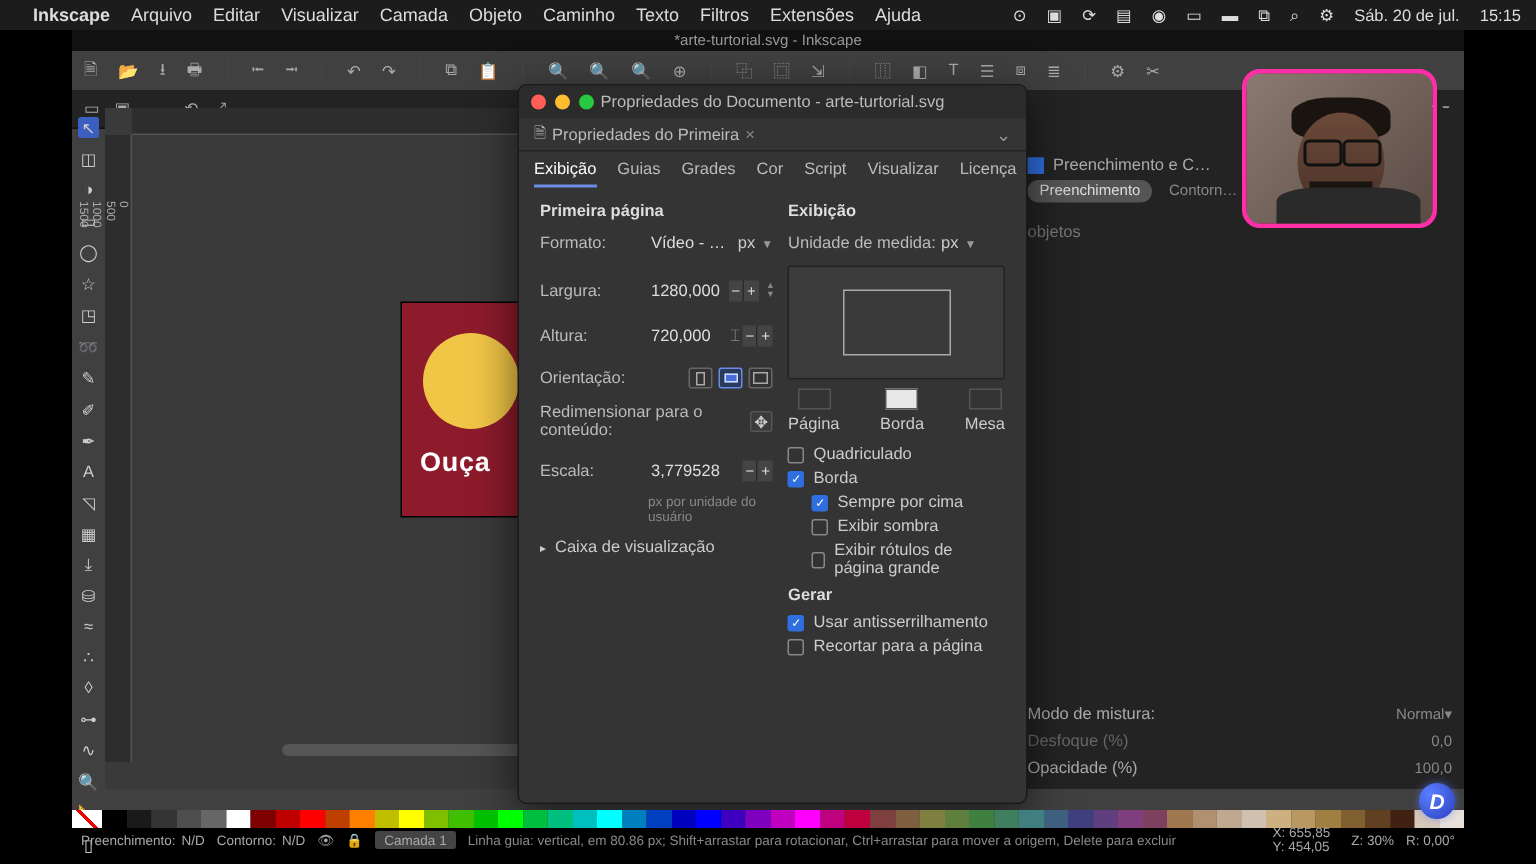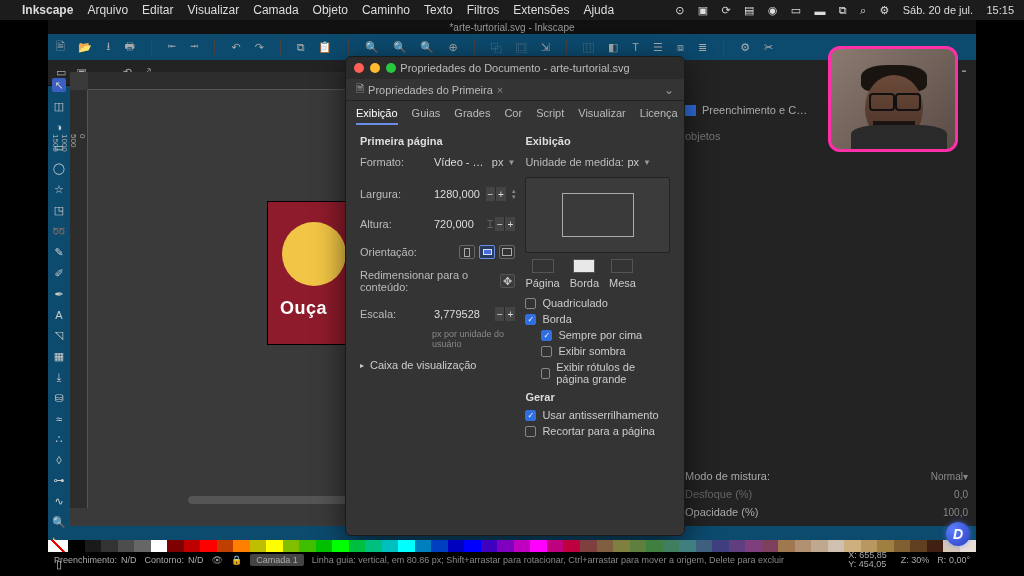--- a/index.html
+++ b/index.html
@@ -8,21 +8,21 @@
 .menubar{height:20px;background:rgba(30,30,30,.95);display:flex;align-items:center;padding:0 10px;color:#ddd;font-size:12px}
 .menubar .apple{font-size:13px;margin-right:12px}
 .menubar .app{font-weight:600;margin-right:14px}
 .menubar .item{margin-right:14px}
 .menubar .spacer{flex:1}
 .menubar .right span{margin-left:10px;font-size:11px}
 .menubar .right svg,.menubar .right .glyph{margin-left:10px;vertical-align:middle}
 
 .titlebar{height:14px;display:flex;align-items:center;justify-content:center;color:#999;font-size:10px;background:#111}
 
-.app-frame{position:absolute;top:20px;left:48px;right:48px;bottom:24px;background:#0c4a6e}
+.app-frame{position:absolute;top:20px;left:48px;right:48px;bottom:24px;background:#404040}
 
 .toprow{height:26px;display:flex;align-items:center;padding:0 8px;gap:14px;color:#aaa}
 .toprow .sep{width:1px;height:16px;background:#444;margin:0 2px}
 
 .optrow{height:26px;display:flex;align-items:center;padding:0 8px;gap:10px;color:#aaa;background:#232323;border-bottom:1px solid #111}
 
 .toolbox{position:absolute;left:0;top:52px;bottom:26px;width:22px;display:flex;flex-direction:column;gap:8px;align-items:center;padding-top:6px;color:#ccc}
 .toolbox .tl{width:14px;height:14px;display:flex;align-items:center;justify-content:center}
 .toolbox .tl.sel{background:#3b5fc0;border-radius:2px;padding:1px}
 
@@ -71,21 +71,21 @@
 .vstep span{font-size:7px;line-height:6px;color:#888}
 .orient{display:flex;gap:4px;margin-left:auto}
 .orient .ob{width:16px;height:14px;border:1px solid #666;border-radius:2px;background:#333;display:flex;align-items:center;justify-content:center}
 .orient .ob.sel{border-color:#6b8ce6;background:#2a3a5a}
 .resizebtn{width:18px;height:14px;background:#3b3b3b;border:1px solid #555;border-radius:2px;margin-left:auto;display:flex;align-items:center;justify-content:center}
 .tiny{font-size:9px;color:#888;margin-left:72px}
 .disclosure{display:flex;align-items:center;gap:6px;margin-top:10px}
 .disclosure .tri{font-size:8px}
 .preview{height:76px;background:#3b3b3b;border:1px solid #222;border-radius:2px;display:flex;align-items:center;justify-content:center;margin-top:6px}
 .preview .pg{width:72px;height:44px;border:1px solid #aaa;background:#3a3a3a}
-.swatches{display:flex;gap:10px;margin-top:6px;justify-content:flex-start}
+.swatches{display:flex;margin-top:6px;justify-content:space-between}
 .sw{display:flex;flex-direction:column;align-items:center;gap:4px}
 .sw .box{width:22px;height:14px;border:1px solid #555;background:#333}
 .sw.white .box{background:#e8e8e8}
 .cblock{margin-top:8px}
 .cb{display:flex;align-items:center;gap:6px;margin:4px 0}
 .cb .chk{width:11px;height:11px;border:1px solid #888;border-radius:2px;background:#333;display:flex;align-items:center;justify-content:center;font-size:8px;color:#fff}
 .cb .chk.on{background:#2f6fe0;border-color:#2f6fe0}
 .cb.indent{margin-left:16px}
 
 .swatchbar{position:absolute;left:48px;right:48px;bottom:24px;height:12px;display:flex}
@@ -239,20 +239,24 @@
           <div class="thumb"></div>
         </div>
     </div>
   </div>
 
   <div class="rightpanel">
     <div class="chk" style="margin-top:26px">
         <span class="chkbox" style="background:#2f6fe0;border-color:#2f6fe0"></span>
         <span>Preenchimento e C…</span>
       </div>
+    <div class="pilltabs" style="margin-top:4px">
+      <span class="act">Preenchimento</span>
+      <span>Contorn…</span>
+    </div>
     <div style="margin-top:14px;color:#777"><span>objetos</span></div>
     <div style="position:absolute;bottom:8px;left:8px;right:8px">
       <div class="sldrow">
         <span>Modo de mistura:</span>
         <span class="num" style="margin-left:auto">Normal</span>
           <span class="num">▾</span>
       </div>
       <div class="sldrow">
         <span style="color:#666">Desfoque (%)</span>
         <span class="num" style="margin-left:auto">0,0</span>

